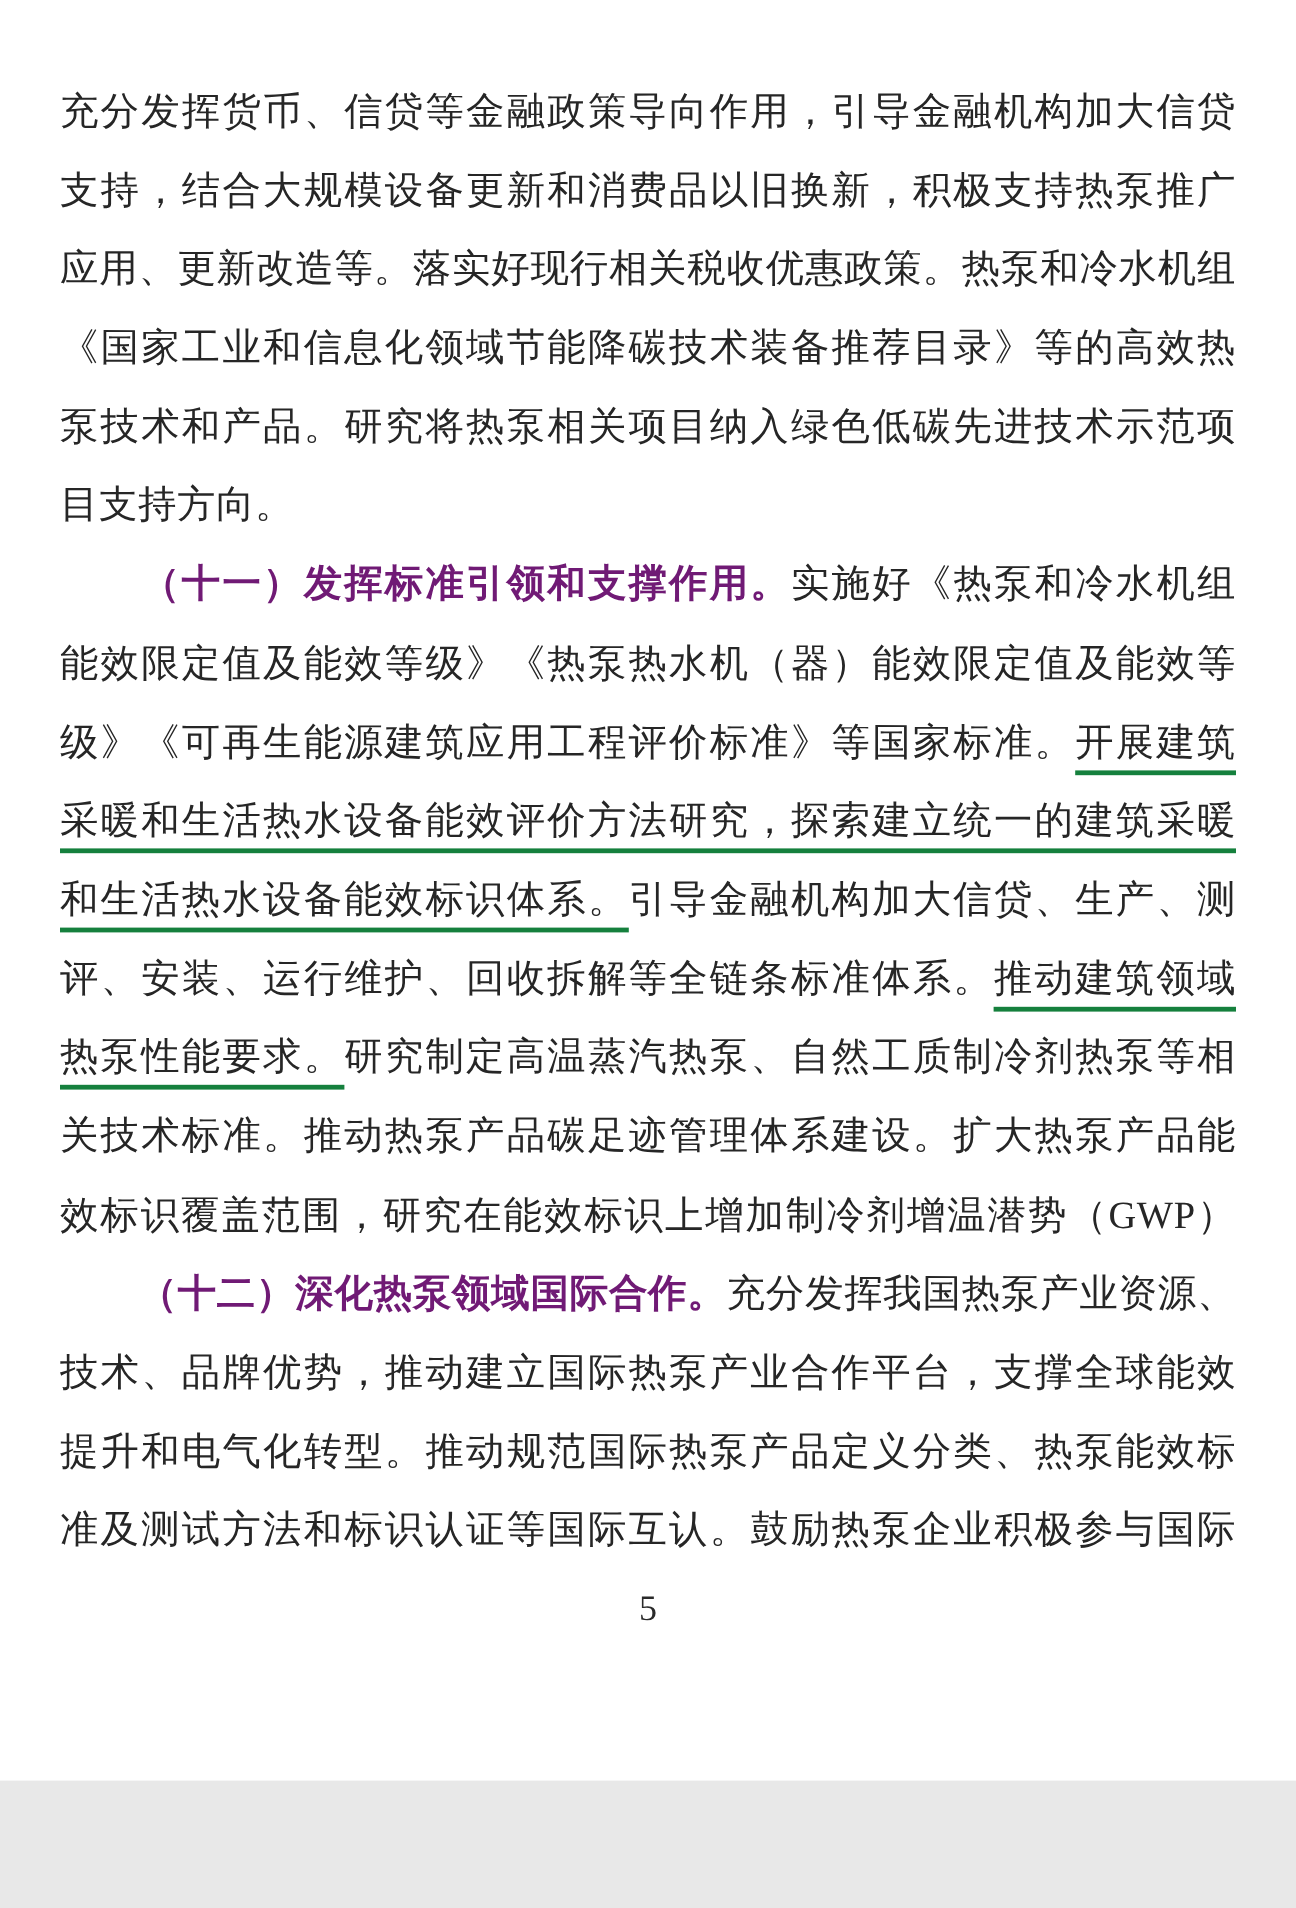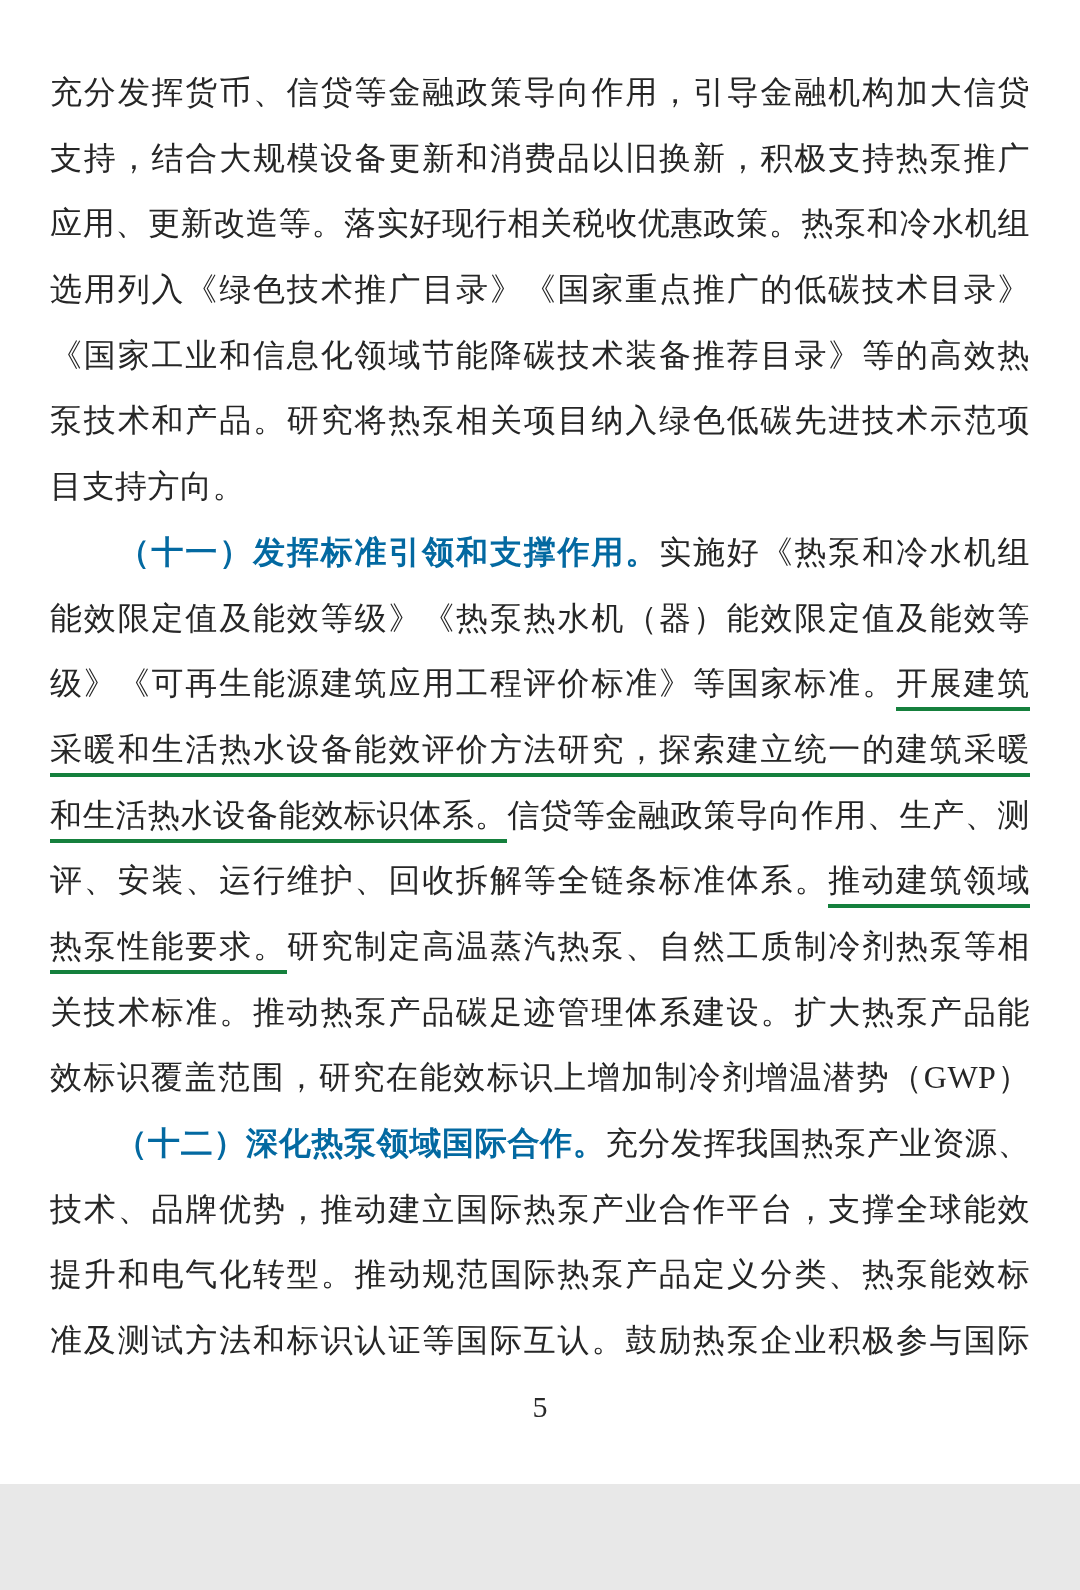--- a/index.html
+++ b/index.html
@@ -29,21 +29,21 @@
     text-justify: inter-character;
     overflow: hidden;
     letter-spacing: 0.5px;
   }
   .line.short {
     text-align: center;
     text-align-last: left;
   }
   .seg-bold {
     font-weight: bold;
-    color: #0369a1;
+    color: #701a75;
   }
   .seg-underline {
     border-bottom: 4px solid #15803d;
     padding-bottom: 6px;
   }
   .page-num {
     height: 65.7px;
     line-height: 65.7px;
     text-align: center;
     font-size: 30px;
@@ -52,29 +52,28 @@
 </style>
 </head>
 <body>
 
 <div class="page">
   <div class="doc">
     <div>
         <div class="line"><span>充分发挥货币、信贷等金融政策导向作用，引导金融机构加大信贷</span></div>
         <div class="line"><span>支持，结合大规模设备更新和消费品以旧换新，积极支持热泵推广</span></div>
         <div class="line"><span>应用、更新改造等。落实好现行相关税收优惠政策。热泵和冷水机组</span></div>
-        <div class="line"><span>选用列入《绿色技术推广目录》《国家重点推广的低碳技术目录》</span></div>
         <div class="line"><span>《国家工业和信息化领域节能降碳技术装备推荐目录》等的高效热</span></div>
         <div class="line"><span>泵技术和产品。研究将热泵相关项目纳入绿色低碳先进技术示范项</span></div>
         <div class="line short"><span>目支持方向。</span></div>
         <div class="line"><span>　　</span><span class="seg-bold">（十一）发挥标准引领和支撑作用。</span><span>实施好《热泵和冷水机组</span></div>
         <div class="line"><span>能效限定值及能效等级》《热泵热水机（器）能效限定值及能效等</span></div>
         <div class="line"><span>级》《可再生能源建筑应用工程评价标准》等国家标准。</span><span class="seg-underline">开展建筑</span></div>
         <div class="line"><span class="seg-underline">采暖和生活热水设备能效评价方法研究，探索建立统一的建筑采暖</span></div>
-        <div class="line"><span class="seg-underline">和生活热水设备能效标识体系。</span><span>信贷等金融政策导向作用、生产、测</span></div>
+        <div class="line"><span class="seg-underline">和生活热水设备能效标识体系。</span><span>引导金融机构加大信贷、生产、测</span></div>
         <div class="line"><span>评、安装、运行维护、回收拆解等全链条标准体系。</span><span class="seg-underline">推动建筑领域</span></div>
         <div class="line"><span class="seg-underline">热泵性能要求。</span><span>研究制定高温蒸汽热泵、自然工质制冷剂热泵等相</span></div>
         <div class="line"><span>关技术标准。推动热泵产品碳足迹管理体系建设。扩大热泵产品能</span></div>
         <div class="line"><span>效标识覆盖范围，研究在能效标识上增加制冷剂增温潜势（GWP）</span></div>
         <div class="line"><span>　　</span><span class="seg-bold">（十二）深化热泵领域国际合作。</span><span>充分发挥我国热泵产业资源、</span></div>
         <div class="line"><span>技术、品牌优势，推动建立国际热泵产业合作平台，支撑全球能效</span></div>
         <div class="line"><span>提升和电气化转型。推动规范国际热泵产品定义分类、热泵能效标</span></div>
         <div class="line"><span>准及测试方法和标识认证等国际互认。鼓励热泵企业积极参与国际</span></div>
       </div>
     <div class="page-num">5</div>

